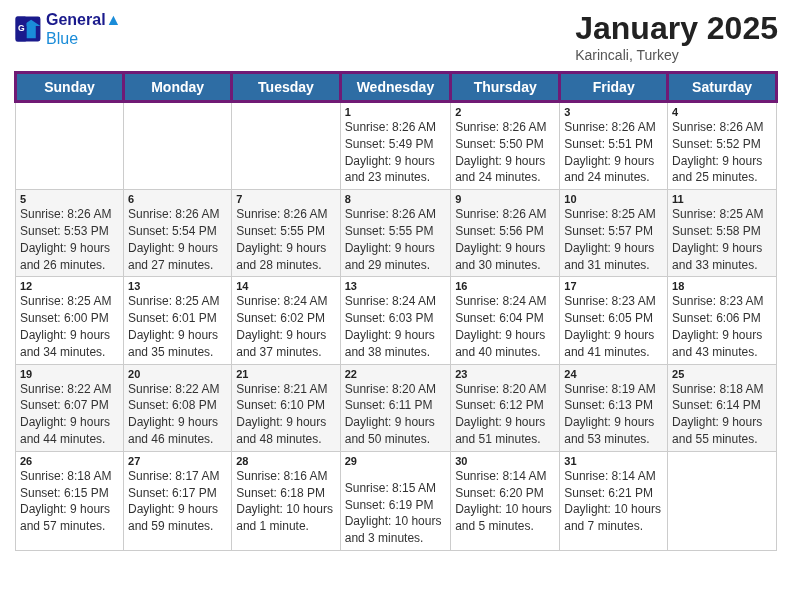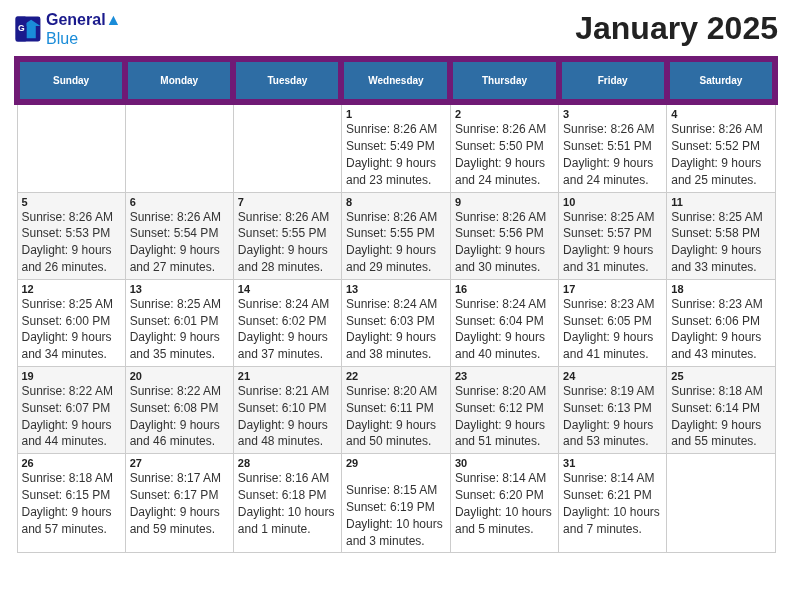--- a/index.html
+++ b/index.html
@@ -44,25 +44,25 @@
       color: #555;
     }
     .calendar {
       width: 100%;
       border-collapse: collapse;
       border: 1px solid #ccc;
     }
     .calendar th {
       background: #2e6da4;
       color: #fff;
-      font-size: 10px;
+      font-size: 14px;
       font-weight: bold;
       text-align: center;
-      padding: 13px 2px;
-      border: 6px solid #701a75;
+      padding: 5px 2px;
+      border: 3px solid #701a75;
     }
     .calendar td {
       vertical-align: top;
       border: 1px solid #ccc;
       padding: 3px 4px;
       width: 113px;
       height: 82px;
       background: #fff;
     }
     .calendar tr:nth-child(even) td {
@@ -95,20 +95,21 @@
         <rect x="2" y="2" width="14" height="32" rx="2" fill="#1a1a8c"></rect>
         <text x="5" y="20" font-size="11" fill="white" font-family="Arial" font-weight="bold">G</text>
       </svg>
       <div>
         <div style="font-size:16px;font-weight:bold;color:#1a1a8c;line-height:1.2;text-align:center;">General<span style="color:#1a8cd8;">▲</span></div>
         <div style="font-size:16px;font-weight:normal;color:#1a8cd8;line-height:1.2;">Blue</div>
       </div>
     </div>
     <div class="title-block">
       <div class="month-title">January 2025</div>
+      <div class="location-title">Karincali, Turkey</div>
     </div>
   </div>
 
   <table class="calendar">
     <thead>
       <tr id="days-header-row">
           <th>Sunday</th>
           <th>Monday</th>
           <th>Tuesday</th>
           <th>Wednesday</th>

